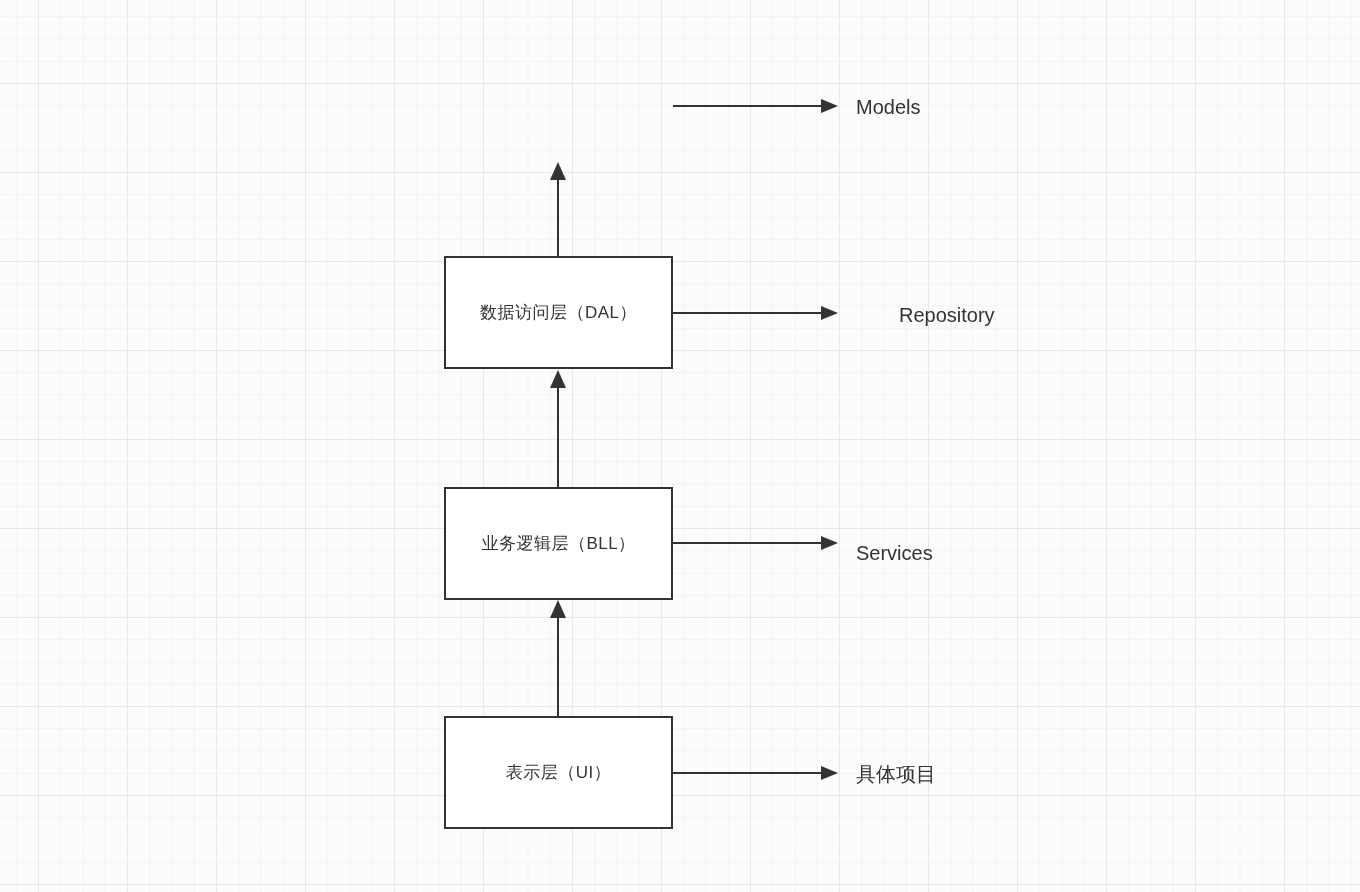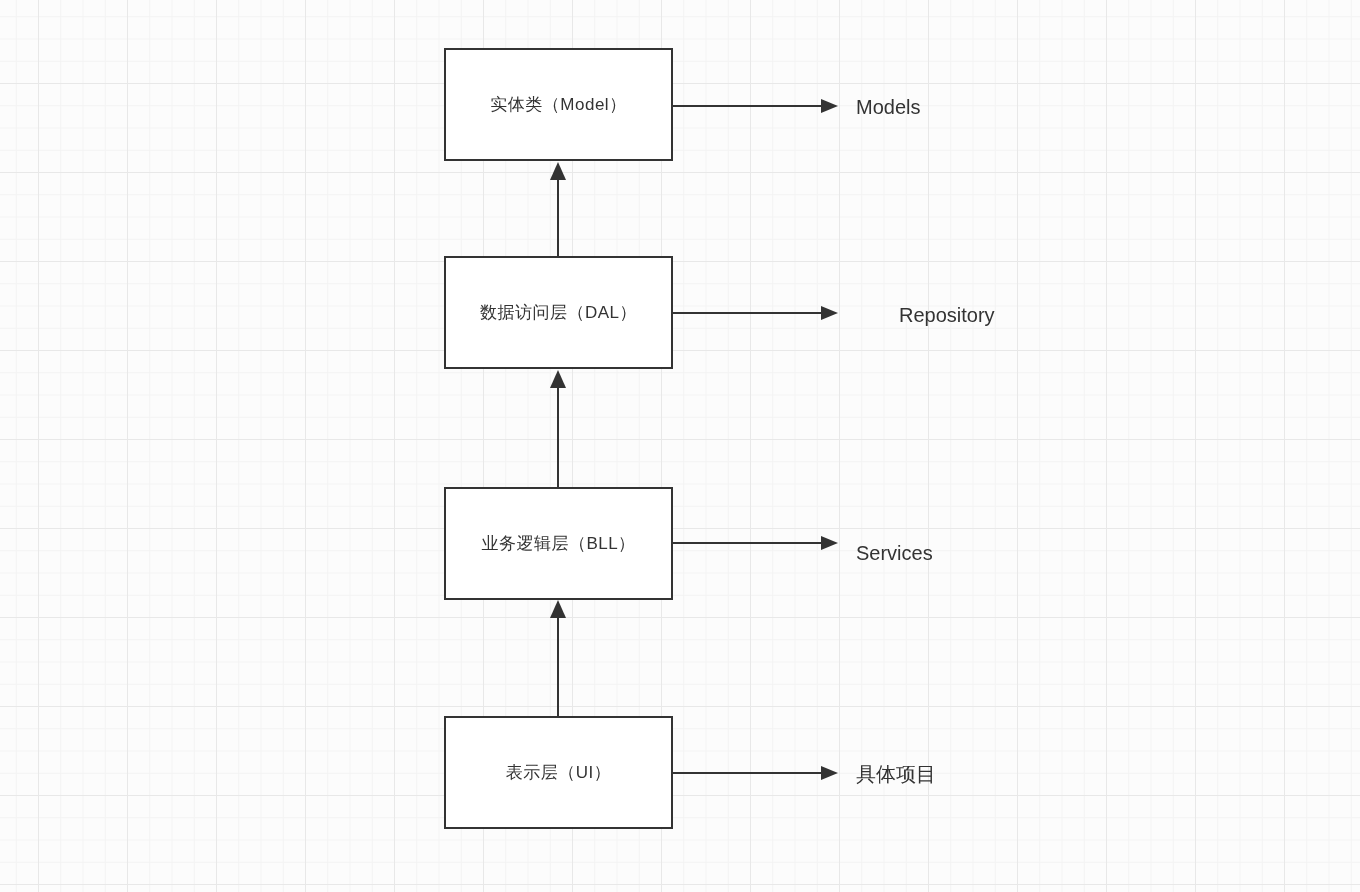--- a/index.html
+++ b/index.html
@@ -72,23 +72,20 @@
     color: #333333;
     line-height: 24px;
     white-space: nowrap;
   }
 </style>
 </head>
 <body>
 
 <div class="canvas">
 
-  <div class="node" style="top:48px;">
-    <span class="node-label">实体类（Model）</span>
-  </div>
 
   <div class="node" style="top:256px;">
     <span class="node-label">数据访问层（DAL）</span>
   </div>
 
   <div class="node" style="top:487px;">
     <span class="node-label">业务逻辑层（BLL）</span>
   </div>
 
   <div class="node" style="top:716px;">

